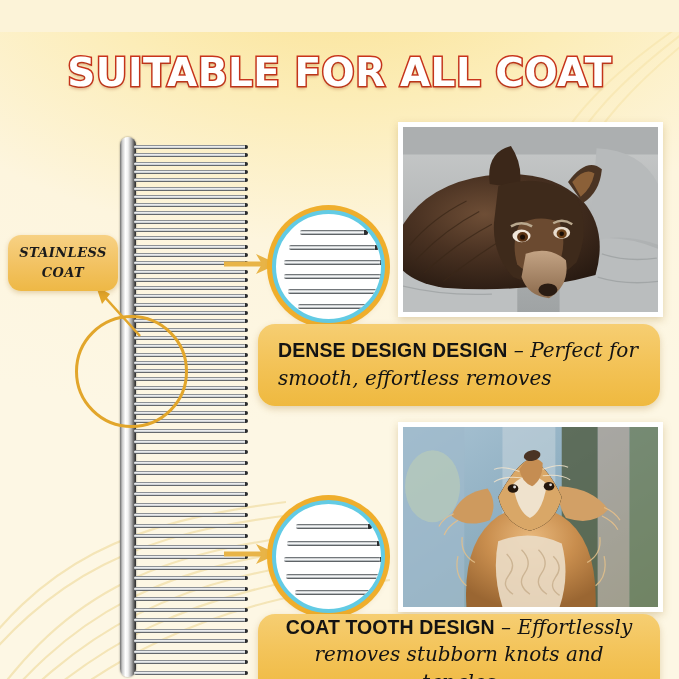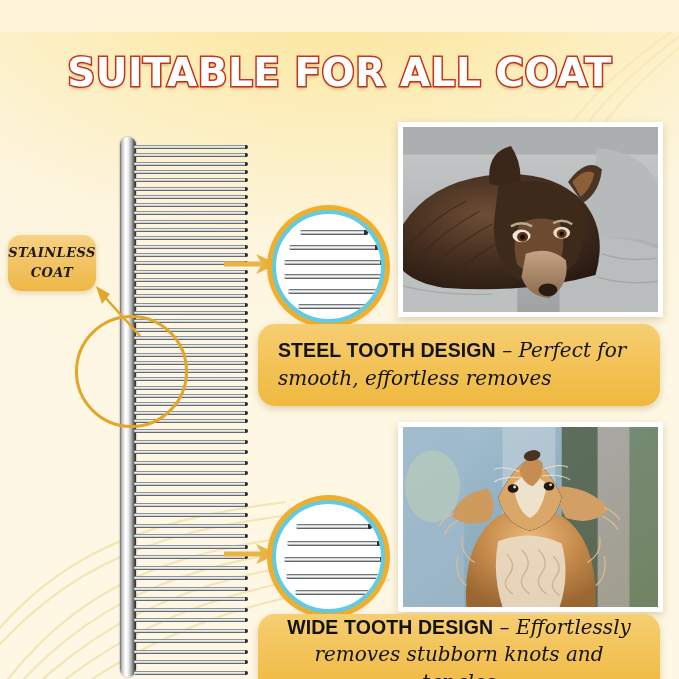--- a/index.html
+++ b/index.html
@@ -42,21 +42,21 @@
   }
   .tooth{
     position:absolute;left:30px;height:4px;border-radius:2px;
     background:linear-gradient(180deg,#55585c 0%,#b9bec2 22%,#ffffff 44%,#d2d6d9 62%,#6a6e72 86%,#3a3d40 100%);
   }
   .tooth:after{
     content:"";position:absolute;right:-2px;top:0;width:3px;height:4px;border-radius:0 2px 2px 0;background:#2a2c2e;
   }
   
   #ss-badge{
-    position:absolute;left:8px;top:203px;width:88px;height:56px;border-radius:13px;
+    position:absolute;left:8px;top:203px;width:110px;height:56px;border-radius:13px;
     background:linear-gradient(180deg,#F7D184 0%,#F2C261 55%,#EEB845 100%);
     box-shadow:0 2px 5px rgba(160,110,20,.28);
     display:flex;flex-direction:column;align-items:center;justify-content:center;
     font-family:"DejaVu Serif", serif;font-weight:bold;font-style:italic;
     font-size:13px;color:#1b1b1b;line-height:1.55;letter-spacing:.4px;text-align:center;
   }
   
   #spine-circle{
     position:absolute;left:75px;top:283px;width:113px;height:113px;border-radius:50%;
     border:3px solid #E2A62B;box-sizing:border-box;
@@ -363,23 +363,23 @@
             <path d="M114,48 q-18,-2 -26,4"></path>
           <path d="M134,40 q16,-6 24,-2"></path>
             <path d="M134,46 q18,-2 26,4"></path>
         </g>
       </svg>
     </div>
   </div>
 
   <div class="feature-box" id="feature-dense">
     <div class="feat-line">
-      <span class="feat-strong">STEEL TOOTH DESIGN</span><span class="feat-em"> – </span><span class="feat-em">Perfect for smooth, effortless removes</span>
+      <span class="feat-strong">DENSE DESIGN DESIGN</span><span class="feat-em"> – </span><span class="feat-em">Perfect for smooth, effortless removes</span>
     </div>
   </div>
 
   <div class="feature-box" id="feature-wide">
     <div class="feat-line">
-      <span class="feat-strong">WIDE TOOTH DESIGN</span><span class="feat-em"> – </span><span class="feat-em">Effortlessly removes stubborn knots and tangles</span>
+      <span class="feat-strong">COAT TOOTH DESIGN</span><span class="feat-em"> – </span><span class="feat-em">Effortlessly removes stubborn knots and tangles</span>
     </div>
   </div>
 
 </div>
 
 </body></html>

